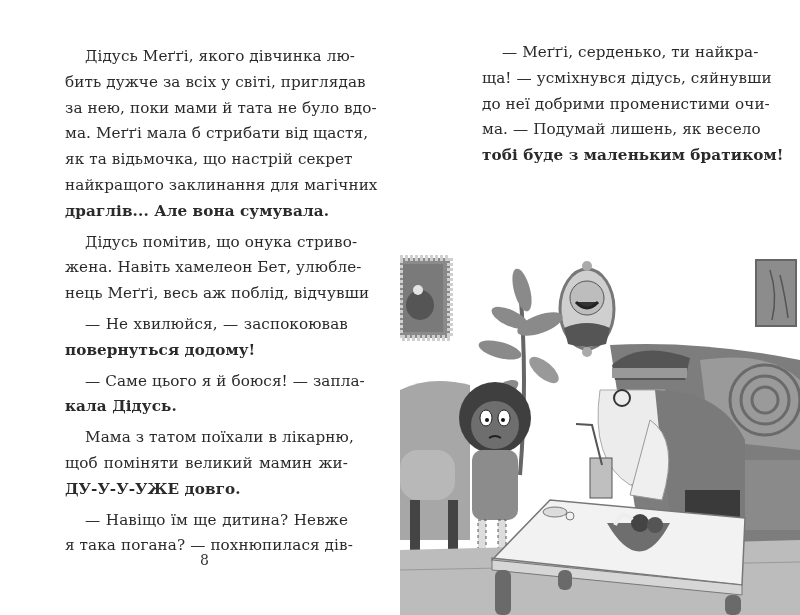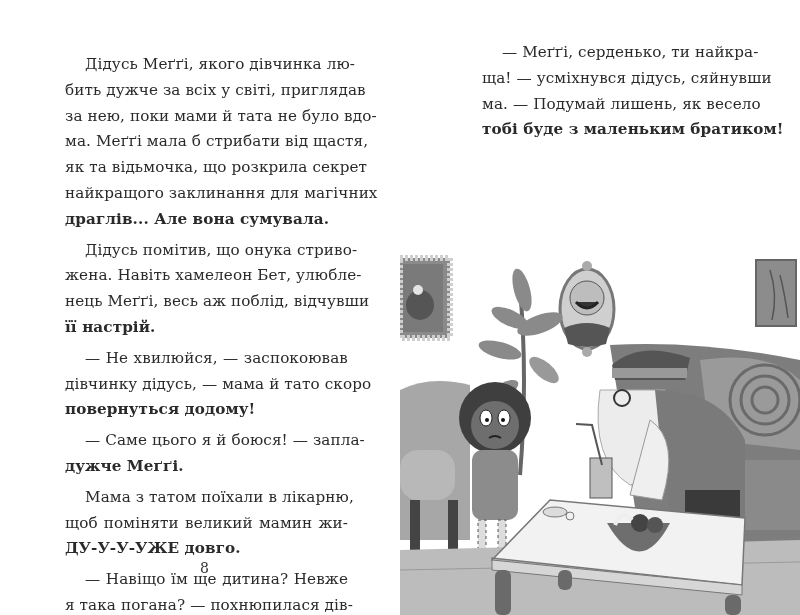--- a/index.html
+++ b/index.html
@@ -2,21 +2,21 @@
 <html><head>
   <meta charset="utf-8">
   <style>
     html, body { margin: 0; padding: 0; }
     body {
       width: 800px; height: 615px; overflow: hidden; position: relative;
       background: #ffffff;
       font-family: "DejaVu Serif", "Liberation Serif", serif;
       color: #2a2a2a;
     }
-    .page { position: absolute; top: 12px; height: 565px; }
+    .page { position: absolute; top: 4px; height: 565px; }
     .page-left { left: 0; width: 400px; }
     .page-right { left: 400px; width: 400px; }
     .text {
       position: absolute;
       font-size: 15.2px;
       line-height: 25.8px;
       text-align: justify;
       letter-spacing: 0.1px;
     }
     .page-left .text { left: 65px; top: 40px; width: 283px; }
@@ -32,45 +32,44 @@
   </style>
 </head>
 <body>
 
 <div class="page page-left">
   <div class="text" id="left-text">
       <span class="line indent">Дідусь Меґґі, якого дівчинка лю-</span>
       <span class="line">бить дужче за всіх у світі, приглядав</span>
       <span class="line">за нею, поки мами й тата не було вдо-</span>
       <span class="line">ма. Меґґі мала б стрибати від щастя,</span>
-      <span class="line">як та відьмочка, що розкрила секрет</span>
+      <span class="line">як та відьмочка, що настрій секрет</span>
       <span class="line">найкращого заклинання для магічних</span>
       <span class="line last">драглів... Але вона сумувала.</span>
       <span class="line indent gap">Дідусь помітив, що онука стриво-</span>
       <span class="line">жена. Навіть хамелеон Бет, улюбле-</span>
       <span class="line">нець Меґґі, весь аж поблід, відчувши</span>
-      <span class="line last">її настрій.</span>
       <span class="line indent gap">— Не хвилюйся, — заспокоював</span>
-      <span class="line">дівчинку дідусь, — мама й тато скоро</span>
       <span class="line last">повернуться додому!</span>
       <span class="line indent gap">— Саме цього я й боюся! — запла-</span>
-      <span class="line last">дужче Меґґі.</span>
+      <span class="line last">кала Дідусь.</span>
       <span class="line indent gap">Мама з татом поїхали в лікарню,</span>
       <span class="line">щоб поміняти великий мамин жи-</span>
       <span class="line last">ДУ-У-У-УЖЕ довго.</span>
       <span class="line indent gap">— Навіщо їм ще дитина? Невже</span>
       <span class="line">я така погана? — похнюпилася дів-</span>
     </div>
   <div class="page-number">8</div>
 </div>
 
 <div class="page page-right"></div>
 <div class="text" id="right-text" style="left:482px; top:40px; width:276px;">
     <span class="line indent">— Меґґі, серденько, ти найкра-</span>
     <span class="line">ща! — усміхнувся дідусь, сяйнувши</span>
+    <span class="line">до неї добрими променистими очи-</span>
     <span class="line">ма. — Подумай лишень, як весело</span>
     <span class="line last">тобі буде з маленьким братиком!</span>
   </div>
 
 <div class="illustration">
   <svg width="400" height="375" viewBox="0 0 400 375" xmlns="http://www.w3.org/2000/svg">
 
     <g>
       <rect x="0" y="18" width="50" height="80" fill="#8a8a8a" stroke="#cfcfcf" stroke-width="6" stroke-dasharray="3 2"></rect>
       <rect x="3" y="24" width="40" height="68" fill="#7a7a7a"></rect>

